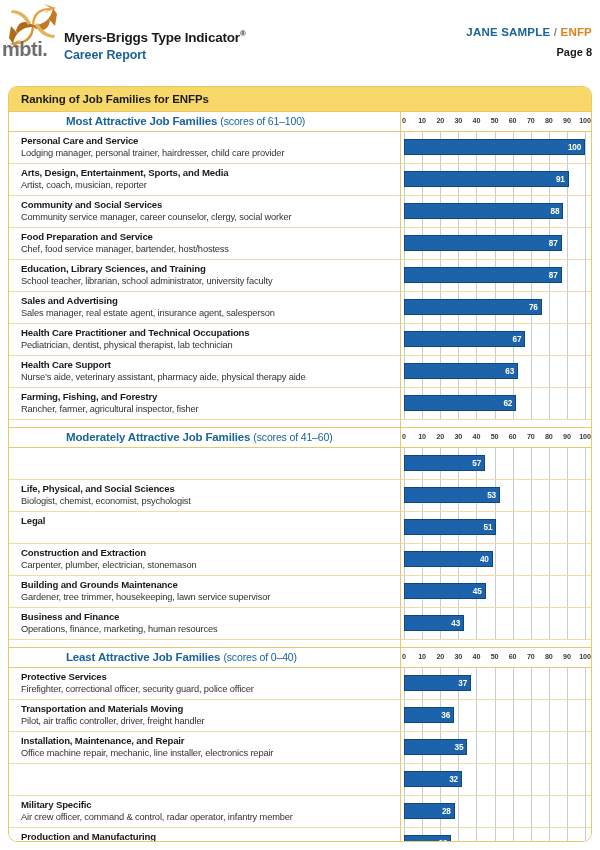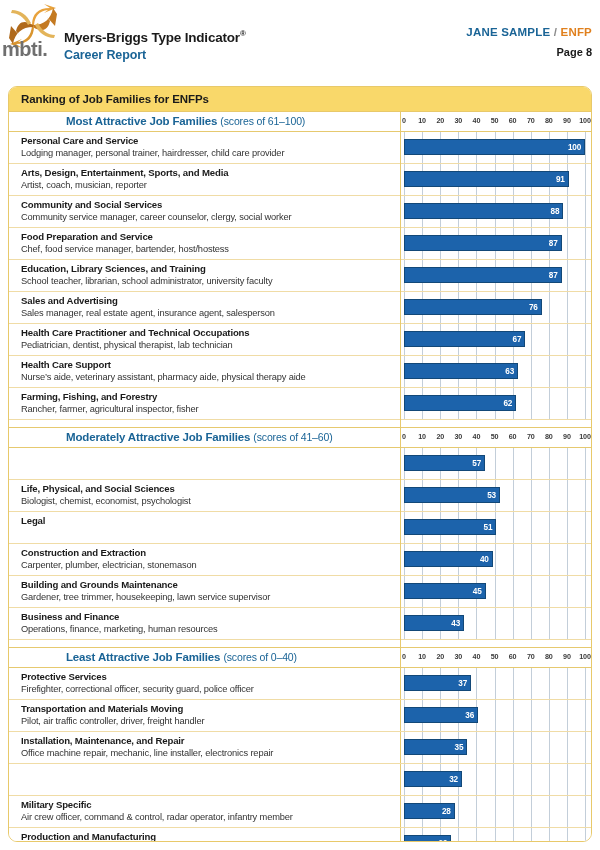--- a/index.html
+++ b/index.html
@@ -682,21 +682,21 @@
               <i style="left:39.2px"></i>
               <i style="left:57.3px"></i>
               <i style="left:75.4px"></i>
               <i style="left:93.5px"></i>
               <i style="left:111.6px"></i>
               <i style="left:129.7px"></i>
               <i style="left:147.8px"></i>
               <i style="left:165.9px"></i>
               <i style="left:184.0px"></i>
             </div>
-            <div class="bar" style="width:74px">
+            <div class="bar" style="width:50px">
               <span>36</span>
             </div>
           </div>
         </div>
       </div>
       <div class="row">
         <div class="row-label">
           <div class="fam-name">Installation, Maintenance, and Repair</div>
           <div class="fam-jobs">Office machine repair, mechanic, line installer, electronics repair</div>
         </div>

